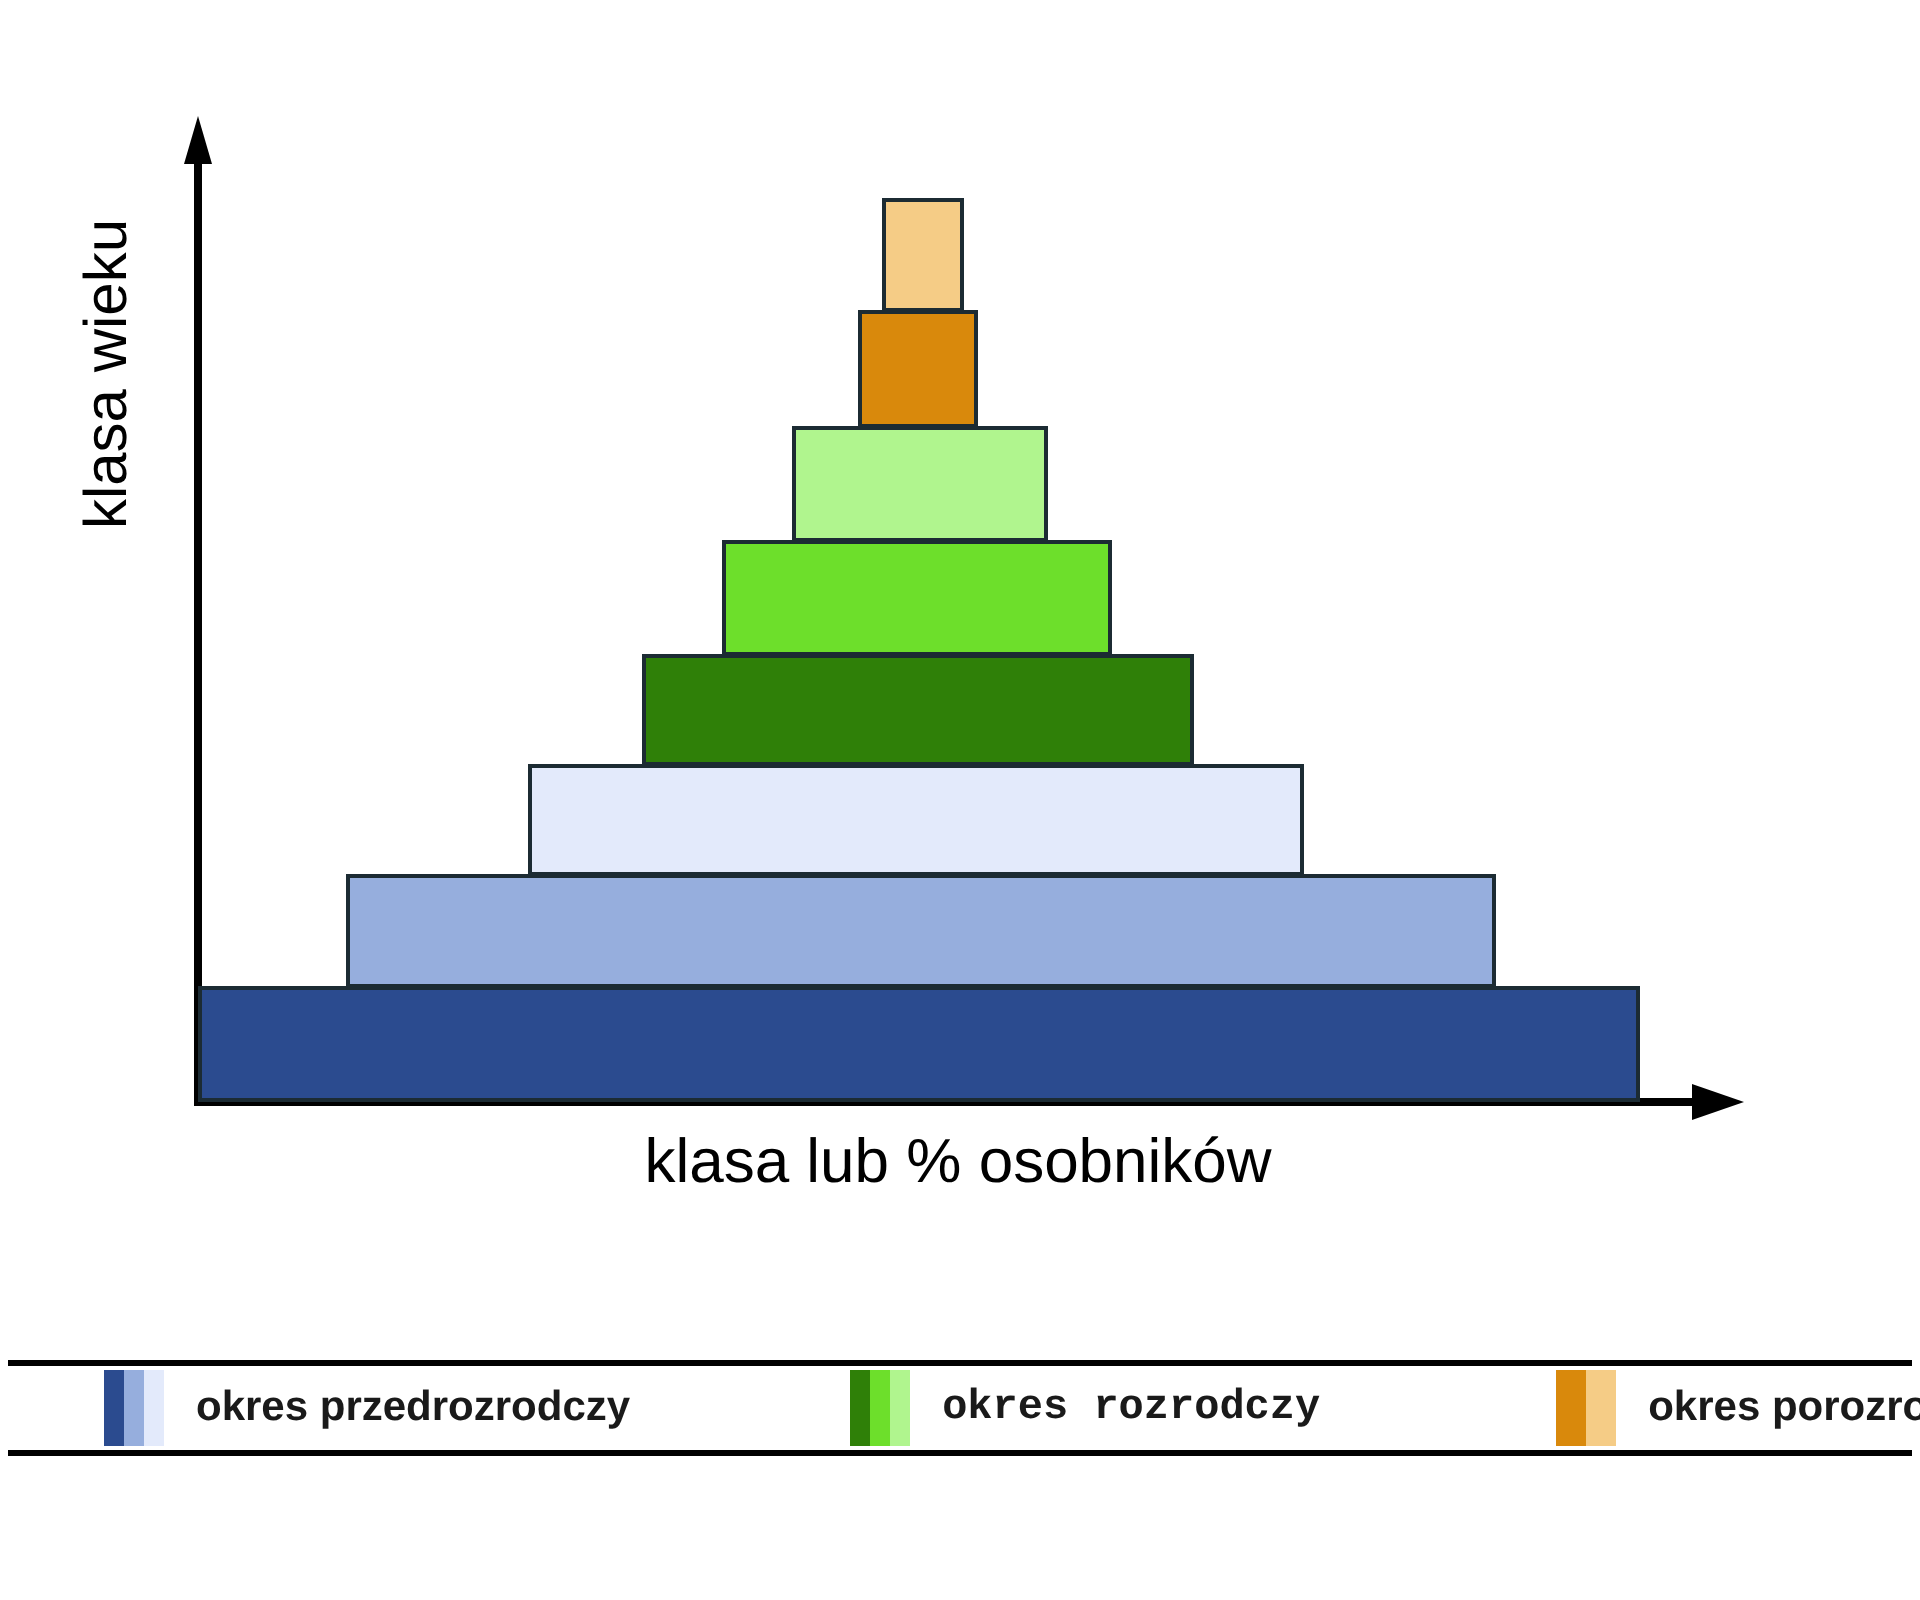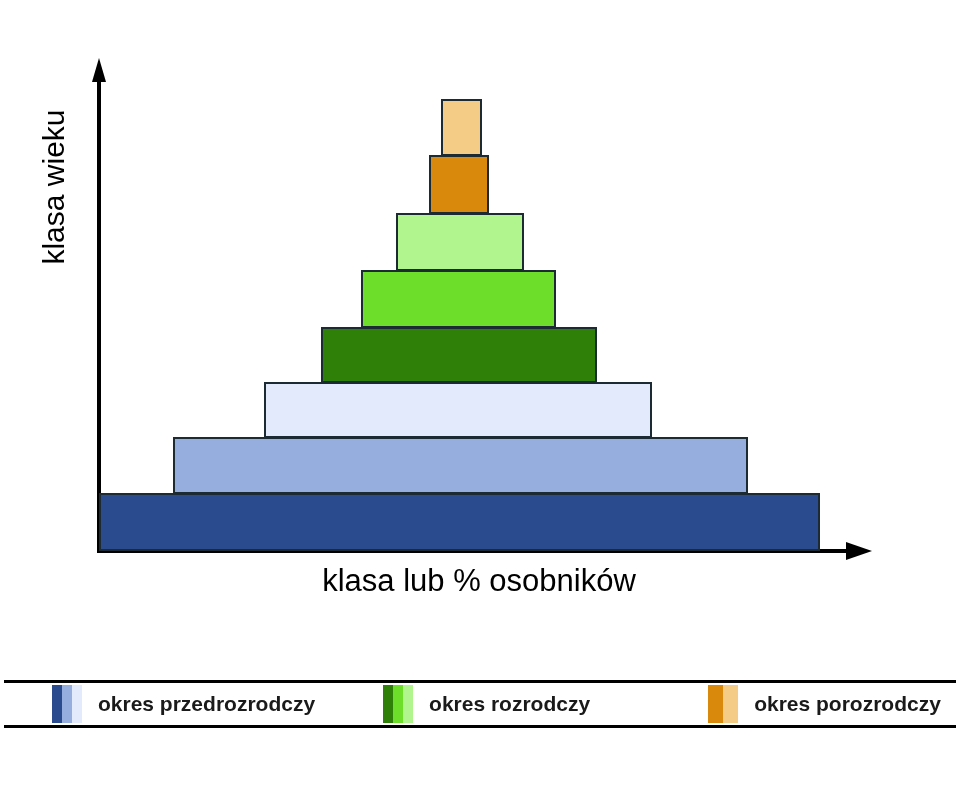--- a/index.html
+++ b/index.html
@@ -95,21 +95,21 @@
   }
   .legend-swatch.wide span { width: 15px; }
   .legend-label {
     font-size: 21px;
     font-weight: bold;
     color: #1a1a1a;
     white-space: nowrap;
     margin-left: 16px;
   }
   #legend-item-0 { margin-left: 48px; }
-  #legend-item-1 { margin-left: 68px; }
+  #legend-item-1 { margin-left: 110px; font-family: Liberation Mono, monospace; }
   #legend-item-2 { margin-left: 118px; }
 </style>
 </head>
 <body>
 
 <div id="chart-area">
 
   <svg class="axis-svg" viewBox="0 0 960 640">
 
     <line x1="99" y1="551" x2="99" y2="70" stroke="#000000" stroke-width="4"></line>

